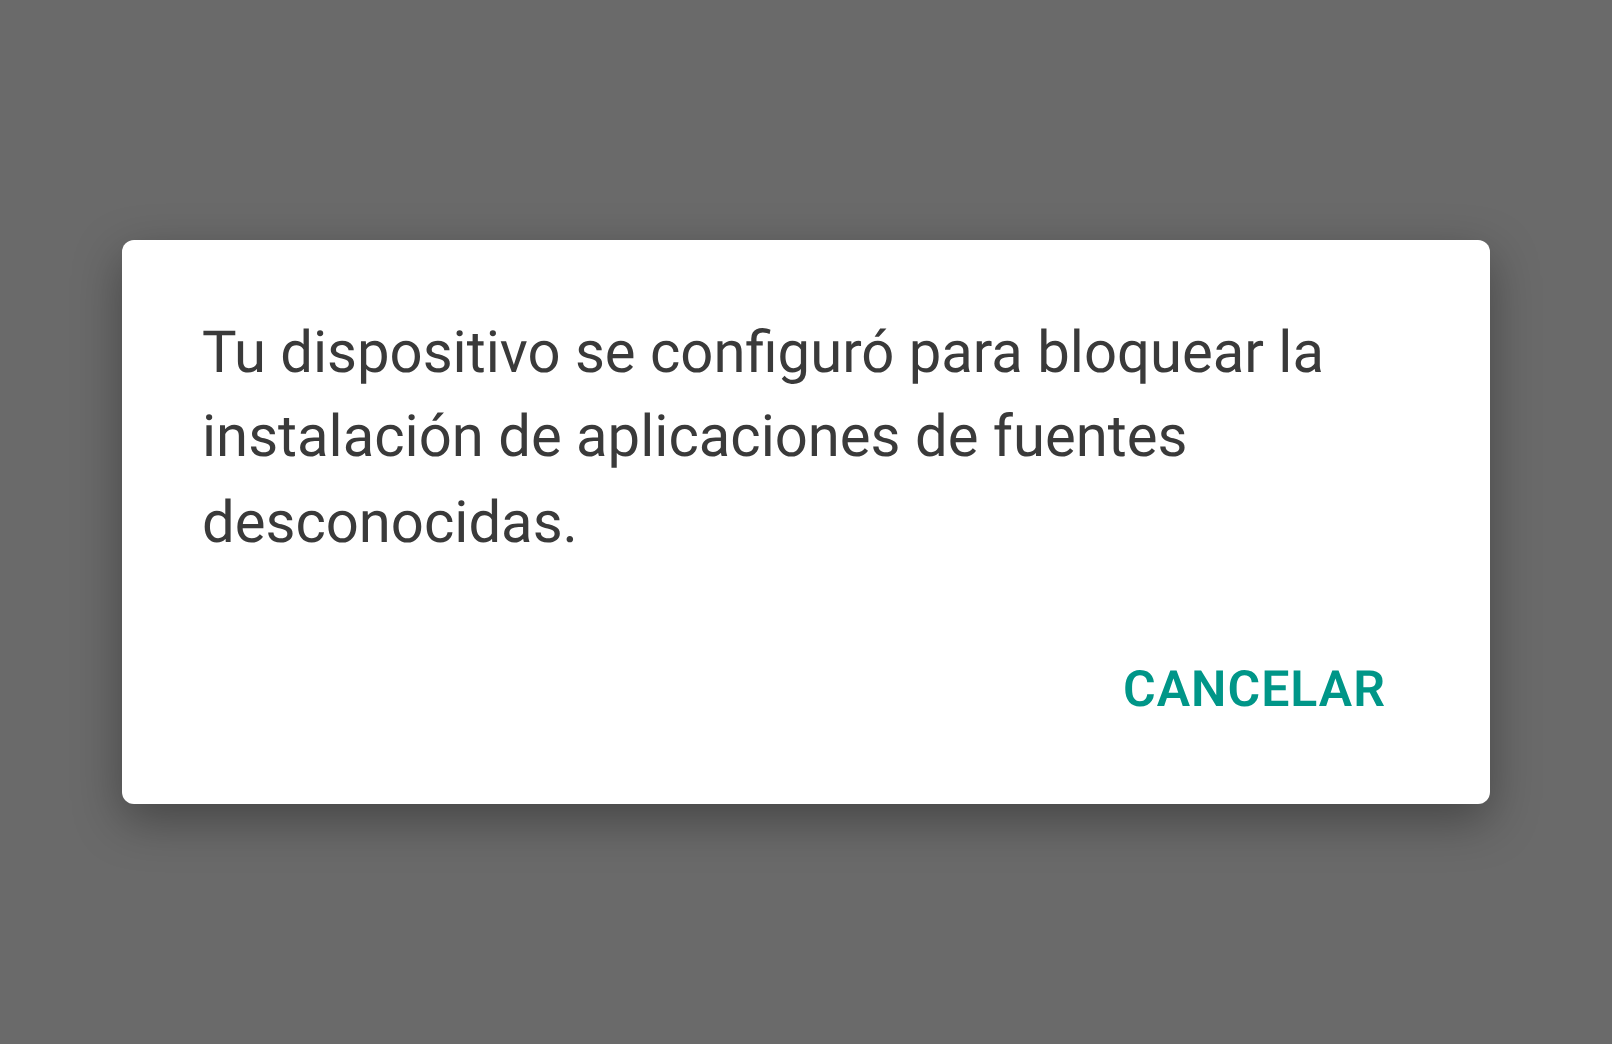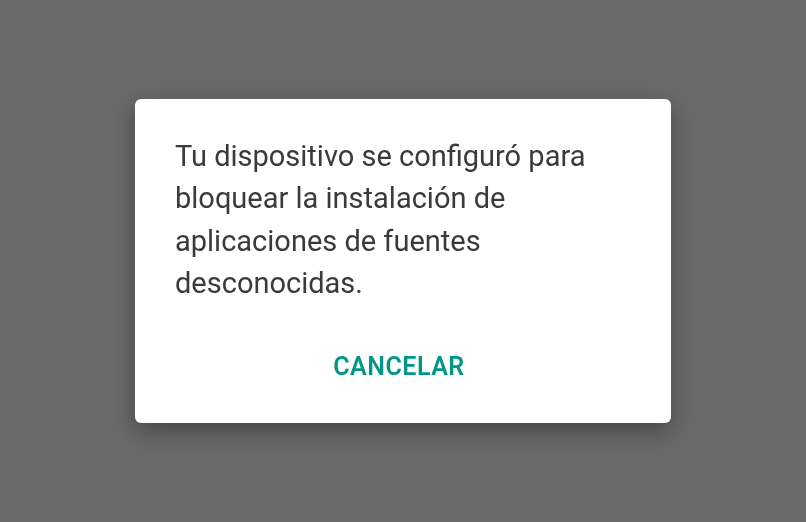--- a/index.html
+++ b/index.html
@@ -10,41 +10,40 @@
     body {
       width: 806px;
       height: 522px;
       background: #6a6a6a;
       display: flex;
       align-items: center;
       justify-content: center;
       font-family: Roboto, "Helvetica Neue", Arial, sans-serif;
     }
     .dialog {
-      width: 536px;
+      width: 684px;
       background: #ffffff;
       border-radius: 6px;
       box-shadow: 0 8px 24px rgba(0,0,0,0.35);
       padding: 36px 40px 28px 40px;
     }
     .dialog-message {
       font-size: 29px;
       line-height: 1.45;
       color: #3a3a3a;
       font-weight: 400;
       margin-bottom: 42px;
       word-break: normal;
     }
     .dialog-actions {
       display: flex;
-      justify-content: space-between;
+      justify-content: flex-end;
       gap: 58px;
       padding-right: 8px;
       padding-bottom: 8px;
-      flex-direction: column;
     }
     .dialog-button {
       background: none;
       border: none;
       font-family: inherit;
       font-size: 25px;
       font-weight: 600;
       letter-spacing: 0.5px;
       color: #009688;
       cursor: pointer;

